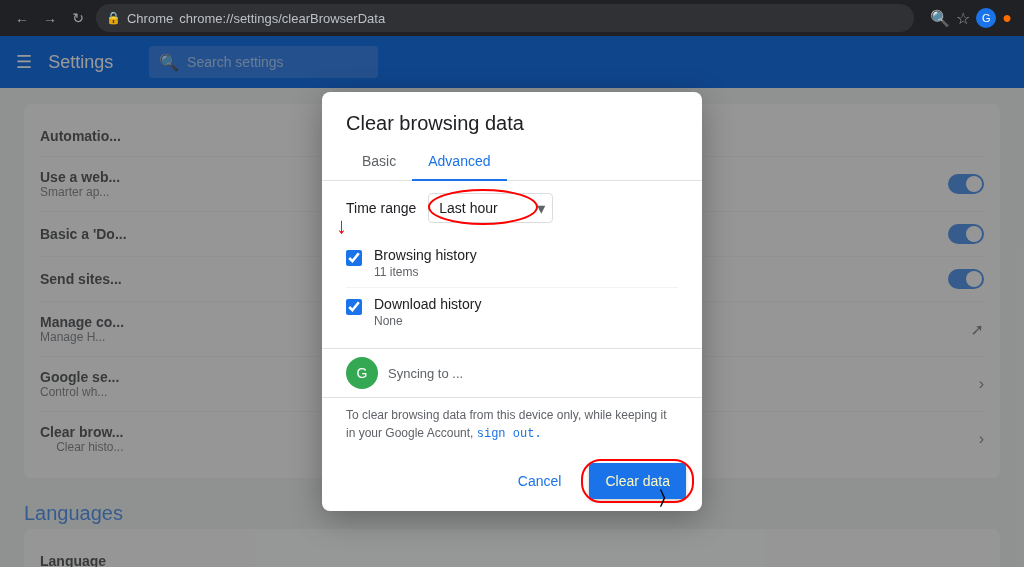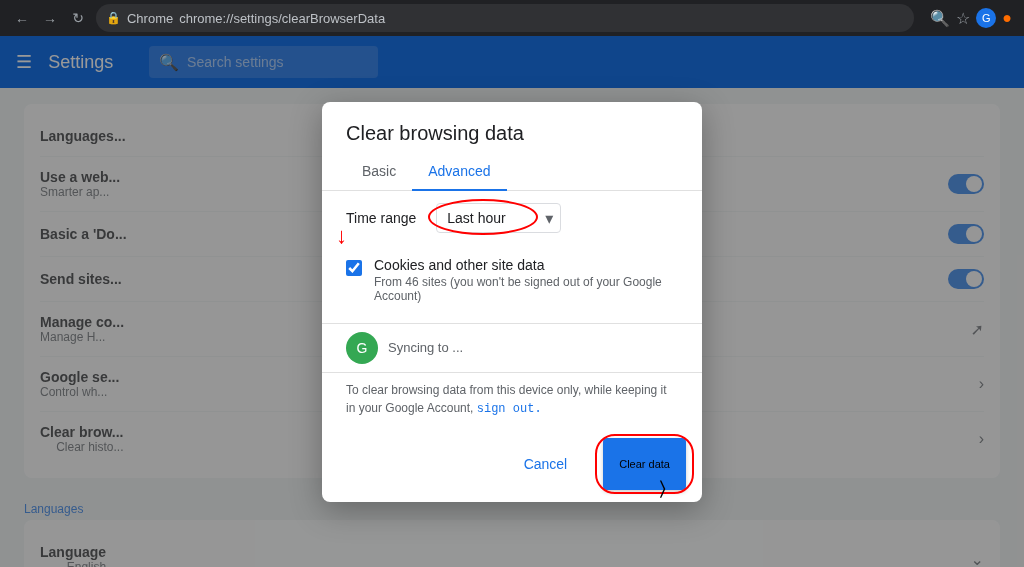--- a/index.html
+++ b/index.html
@@ -102,21 +102,21 @@
       content: '';
       position: absolute;
       width: 16px; height: 16px;
       background: white;
       border-radius: 50%;
       top: 2px;
     }
     .toggle.on::after { right: 2px; }
 
     .section-label {
-      font-size: 12px; color: #1a73e8; font-weight: 500;
+      font-size: 20px; color: #1a73e8; font-weight: 500;
       padding: 8px 0 4px;
     }
 
     
     .overlay {
       position: absolute;
       top: 0; left: 0; right: 0; bottom: 0;
       background: rgba(0,0,0,0.4);
       display: flex;
       align-items: center;
@@ -163,21 +163,21 @@
 
     .dialog-body {
       padding: 12px 24px;
       overflow-y: auto;
       flex: 1;
     }
 
     .time-range-row {
       display: flex;
       align-items: center;
-      gap: 20px;
+      gap: 12px;
       margin-bottom: 16px;
       position: relative;
     }
     .time-range-label {
       font-size: 14px; color: #202124;
     }
     .time-range-select {
       border: 1px solid #dadce0;
       border-radius: 4px;
       padding: 6px 28px 6px 10px;
@@ -273,34 +273,34 @@
       border-top: 1px solid #e0e0e0;
     }
     .dialog-footer-text a {
       color: #1a73e8; text-decoration: none; font-family: Liberation Mono, monospace;
     }
 
     .dialog-actions {
       padding: 8px 16px 12px;
       display: flex;
       justify-content: flex-end;
-      gap: 20px;
+      gap: 12px;
     }
     .btn-cancel {
       padding: 8px 16px;
       border: none; background: transparent;
       color: #1a73e8; font-size: 14px;
       border-radius: 4px; cursor: pointer;
       font-weight: 500;
     }
     .btn-clear {
-      padding: 20px 16px;
+      padding: 10px 16px;
       border: none;
       background: #1a73e8;
-      color: #000000; font-size: 11px;
+      color: #fef9c3; font-size: 14px;
       border-radius: 4px; cursor: pointer;
       font-weight: 500;
       box-shadow: 0 2px 4px rgba(0,0,0,0.2);
     }
     
     .btn-clear-wrapper {
       position: relative;
     }
     .clear-annotation {
       position: absolute;
@@ -348,21 +348,21 @@
     <div class="search-bar">
       <span>🔍</span>
       <input type="text" placeholder="Search settings" style="">
     </div>
   </div>
 
   <div class="settings-content">
     <div class="settings-section">
       <div class="settings-row">
         <div class="settings-row-text">
-          <h3>Languages...</h3>
+          <h3>Automatio...</h3>
         </div>
       </div>
       <div class="settings-row">
         <div class="settings-row-text">
           <h3>Use a web...</h3>
           <p>Smarter ap...</p>
         </div>
         <div class="toggle on"></div>
       </div>
       <div class="settings-row">
@@ -442,29 +442,36 @@
               <option>Last 4 weeks</option>
               <option>All time</option>
             </select>
           </div>
 
           <div class="time-range-annotation"></div>
 
           <div class="arrow-annotation" style="position:absolute;left:-10px;top:20px;color:red;font-size:22px;">↓</div>
         </div>
 
-
-
         <div class="checkbox-row">
           <input type="checkbox" checked="" style="">
           <div class="checkbox-text">
-            <h4>Cookies and other site data</h4>
-            <p>From 46 sites (you won't be signed out of your Google Account)</p>
+            <h4>Browsing history</h4>
+            <p>11 items</p>
           </div>
         </div>
+
+        <div class="checkbox-row">
+          <input type="checkbox" checked="" style="">
+          <div class="checkbox-text">
+            <h4>Download history</h4>
+            <p>None</p>
+          </div>
+        </div>
+
 
       </div>
 
       <div class="dialog-sync">
         <div class="avatar-circle">G</div>
         <span class="sync-text">Syncing to ...</span>
       </div>
 
       <div class="dialog-footer-text">
         <span>To clear browsing data from this device only, while keeping it in your Google Account,</span>

